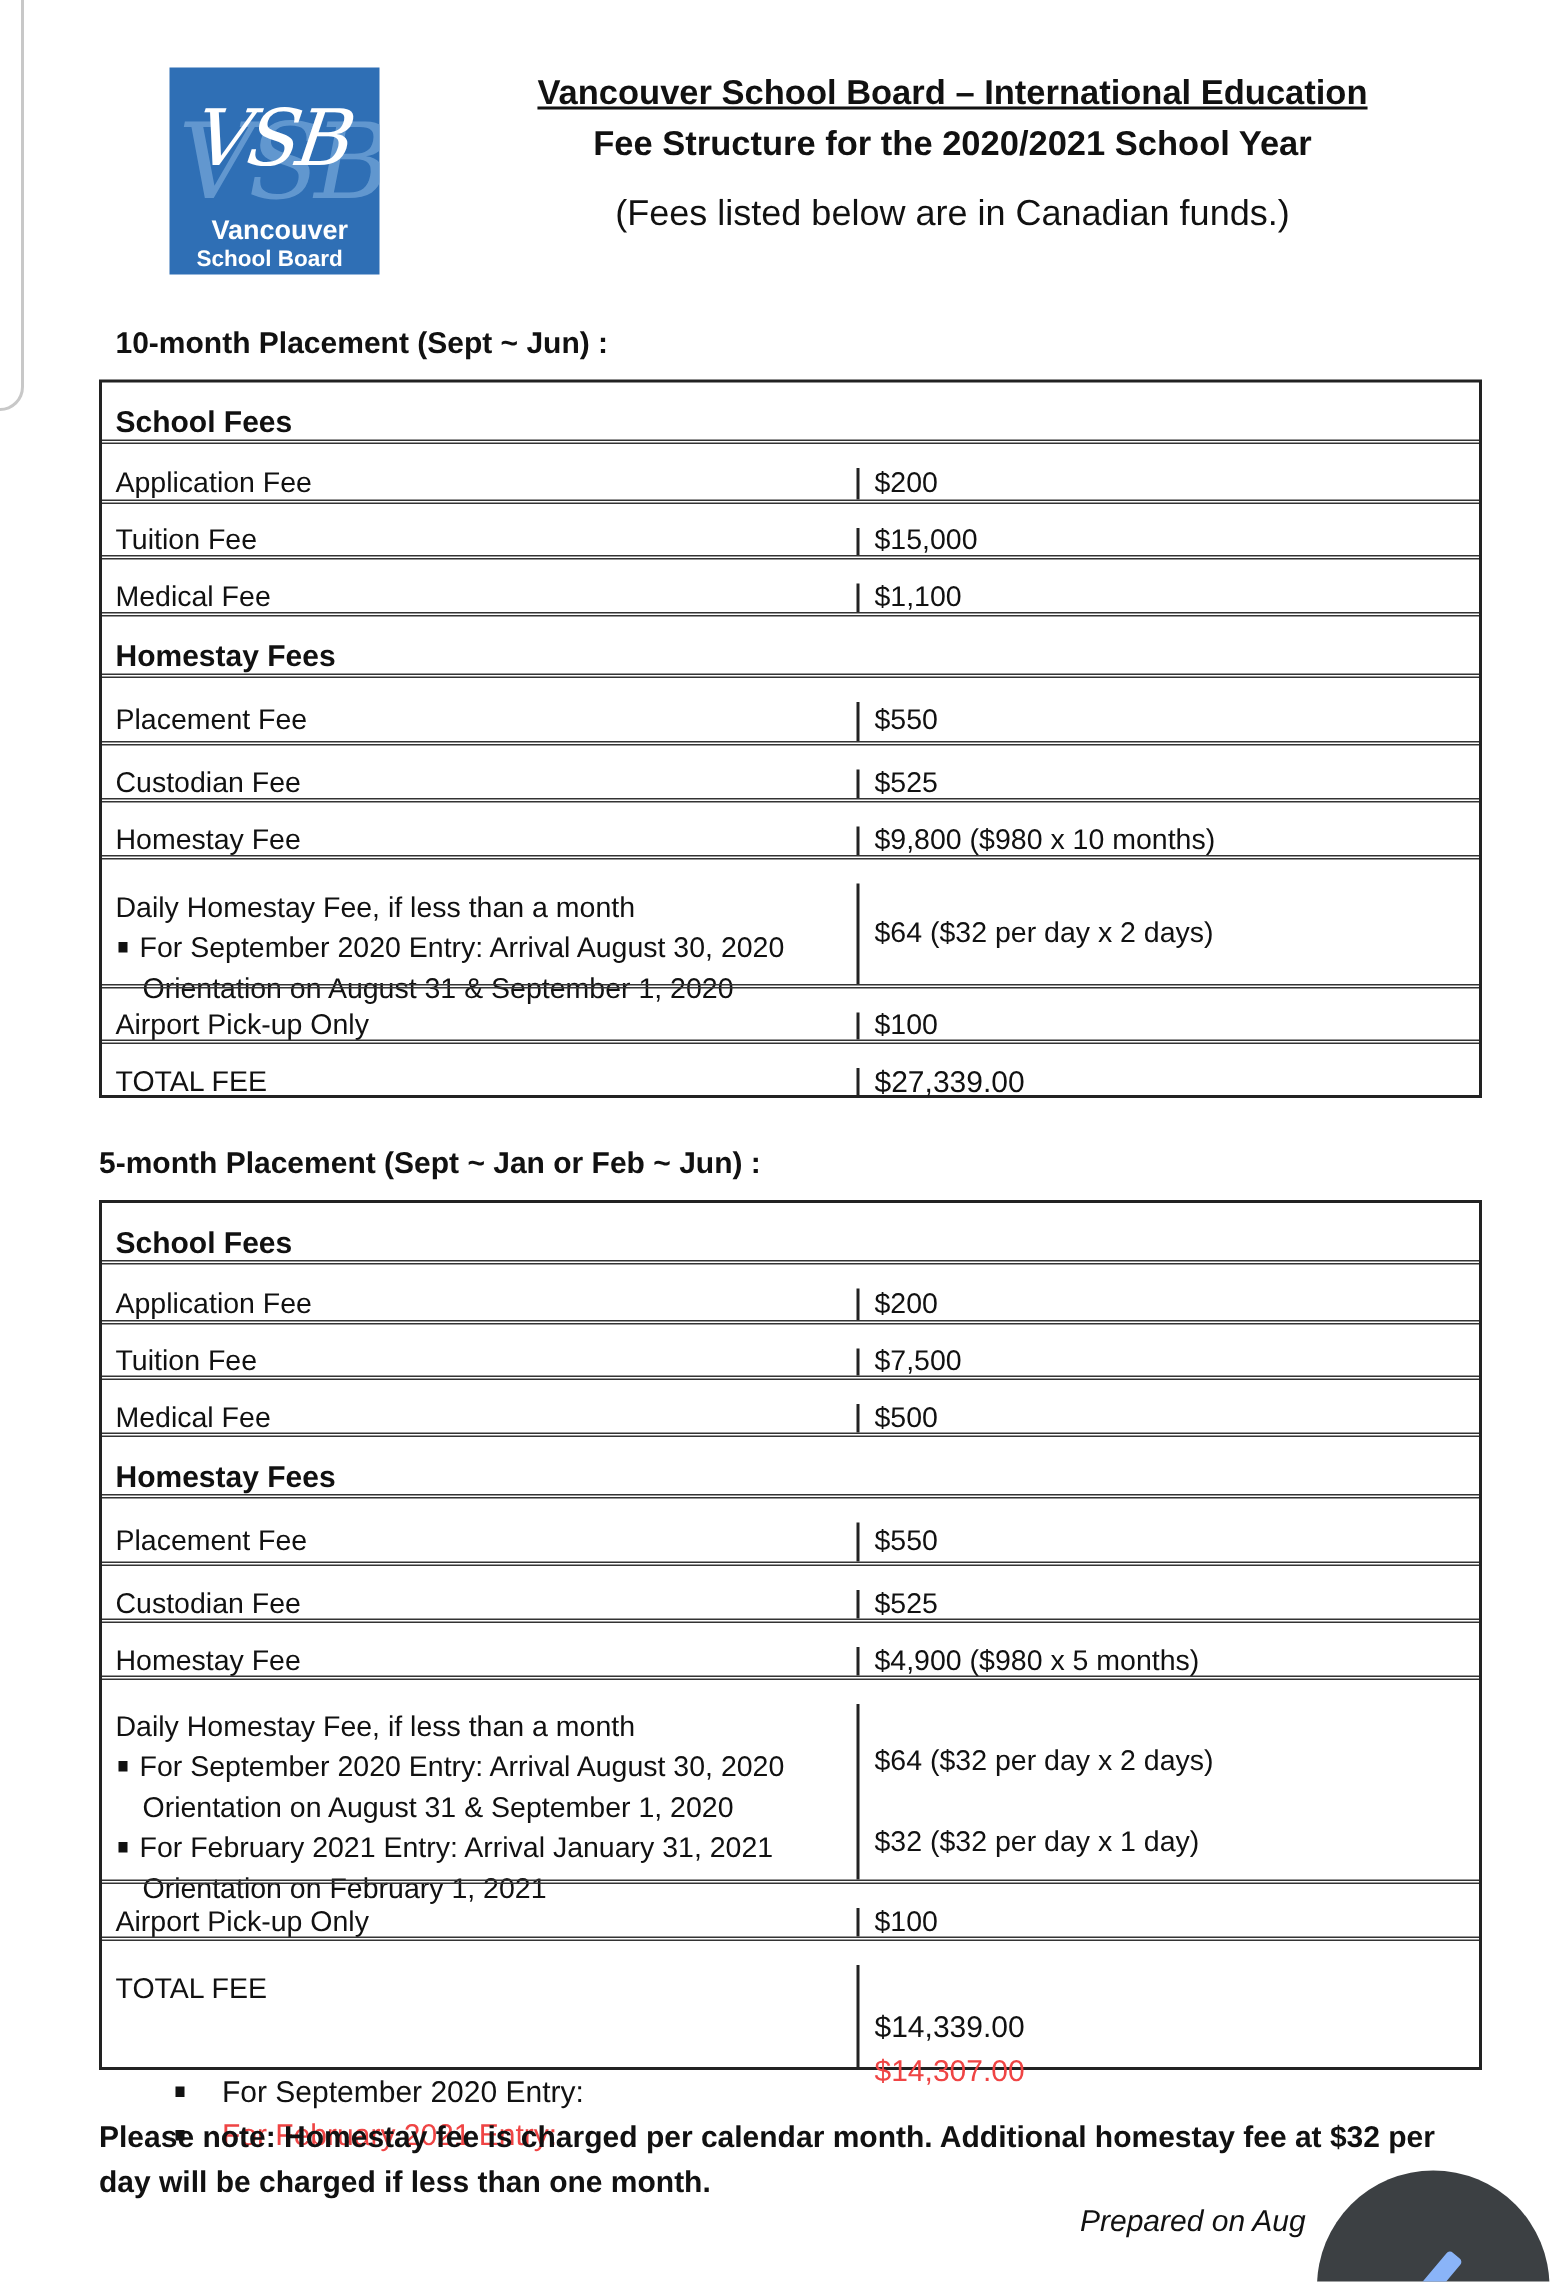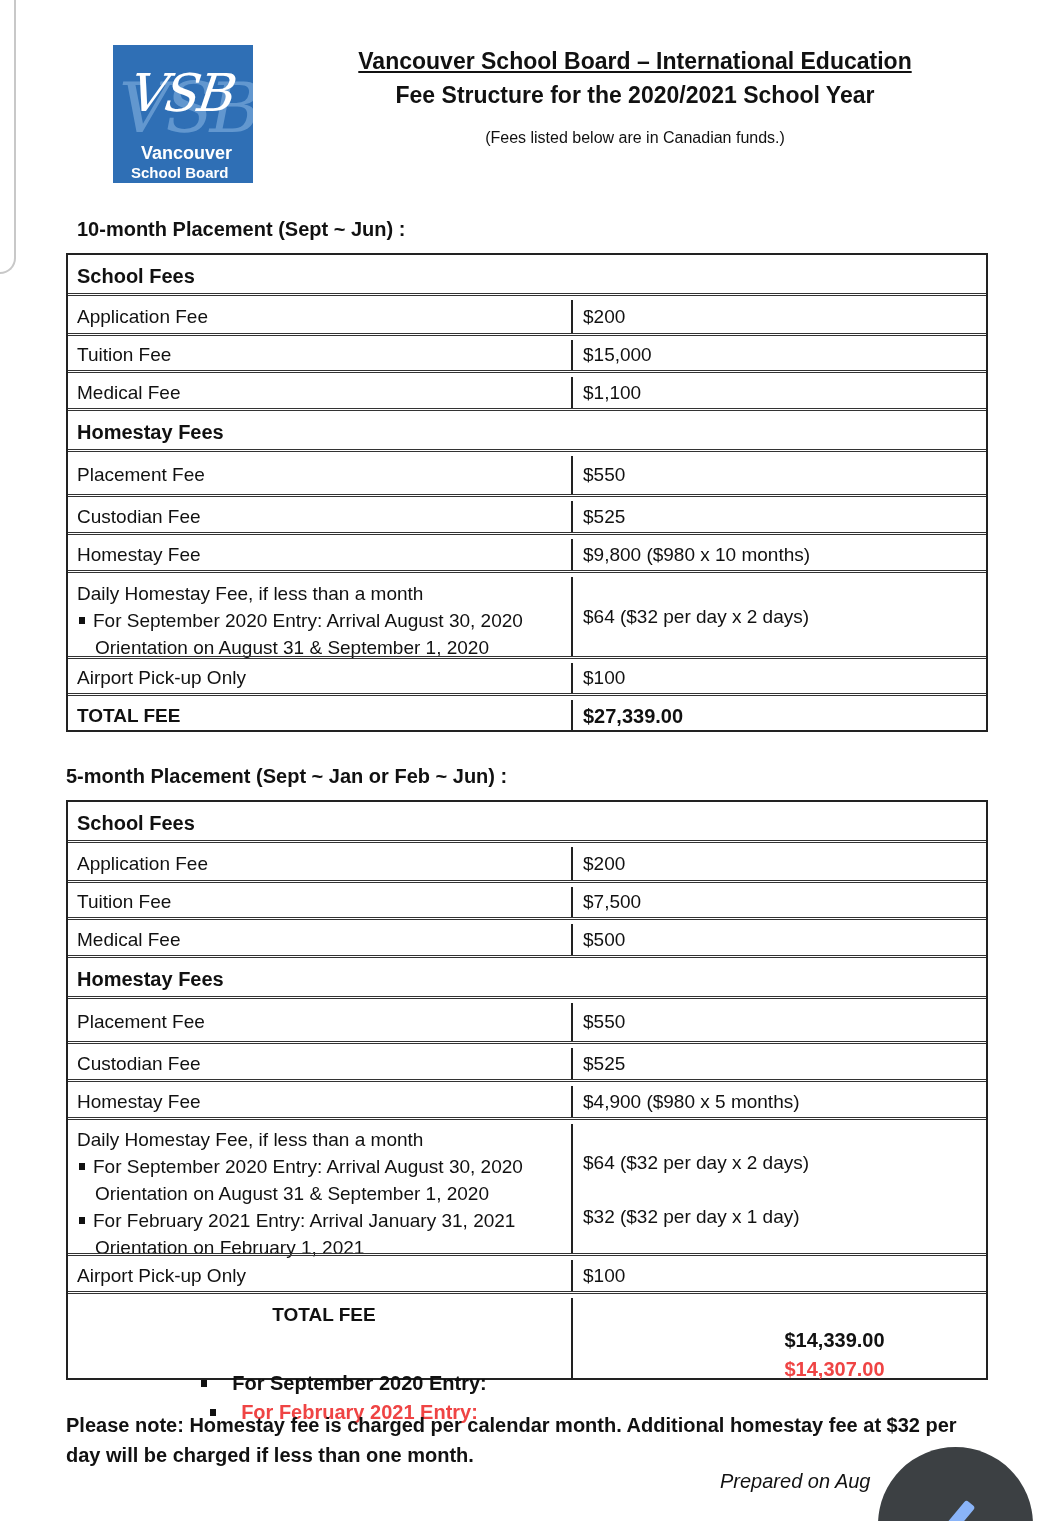--- a/index.html
+++ b/index.html
@@ -24,31 +24,31 @@
   .logo .mark {
     position: absolute; left: 18px; top: 18px; font-size: 52px; font-style: italic;
     color: #fff; font-family: "DejaVu Serif", serif; letter-spacing: -3px;
     transform: skewX(-8deg);
   }
   .logo .l1 { position: absolute; left: 28px; top: 98px; color: #fff; font-size: 18px; font-weight: bold; }
   .logo .l2 { position: absolute; left: 18px; top: 119px; color: #fff; font-size: 15px; font-weight: bold; }
   .hdr { position: absolute; left: 330px; width: 610px; text-align: center; font-weight: bold; font-size: 23px; }
   .hdr.t1 { top: 48px; text-decoration: underline; }
   .hdr.t2 { top: 82px; }
-  .hdr.sub { top: 129px; font-weight: normal; font-size: 16px; }
+  .hdr.sub { top: 129px; font-weight: normal; font-size: 24px; }
 
   .sec-title { position: absolute; font-weight: bold; font-size: 20px; }
   .tbl { position: absolute; left: 66px; width: 922px; border: 2px solid #222; box-sizing: border-box; }
   .row { position: absolute; left: 0; right: 0; border-top: 3px double #333; box-sizing: border-box; }
   .row.first { border-top: none; }
-  .cell { position: absolute; top: 4px; bottom: 0; font-size: 19px; padding-left: 9px; box-sizing: border-box; }
+  .cell { position: absolute; top: 16px; bottom: 0; font-size: 19px; padding-left: 9px; box-sizing: border-box; }
   .cell.l { left: 0; width: 503px; }
   .cell.r { left: 503px; right: 0; border-left: 2px solid #222; padding-left: 10px; }
   .vc { display: flex; align-items: center; }
-  .bold { font-weight: bold; text-align: center; }
+  .bold { font-weight: normal; }
   .head { font-weight: bold; font-size: 20px; }
   .line { display: block; line-height: 27px; }
   .bul { display: block; line-height: 27px; padding-left: 0; }
   .bul .sq { display: inline-block; width: 6px; height: 7px; background: #111; margin: 0 8px 3px 2px; vertical-align: middle; }
   .ind { display: block; line-height: 27px; padding-left: 18px; }
   .blue { color: #ef4444; }
   .note { position: absolute; left: 66px; top: 1410px; width: 930px; font-weight: bold; font-size: 20px; line-height: 30px; }
   .prep { position: absolute; left: 720px; top: 1470px; font-style: italic; font-size: 20px; }
   .fab { position: absolute; left: 878px; top: 1447px; width: 155px; height: 155px; border-radius: 50%; background: #3c4043; }
   .fab .pen { position: absolute; left: 74px; top: 52px; width: 12px; height: 40px; background: #8ab4f8; transform: rotate(40deg); border-radius: 3px; }

